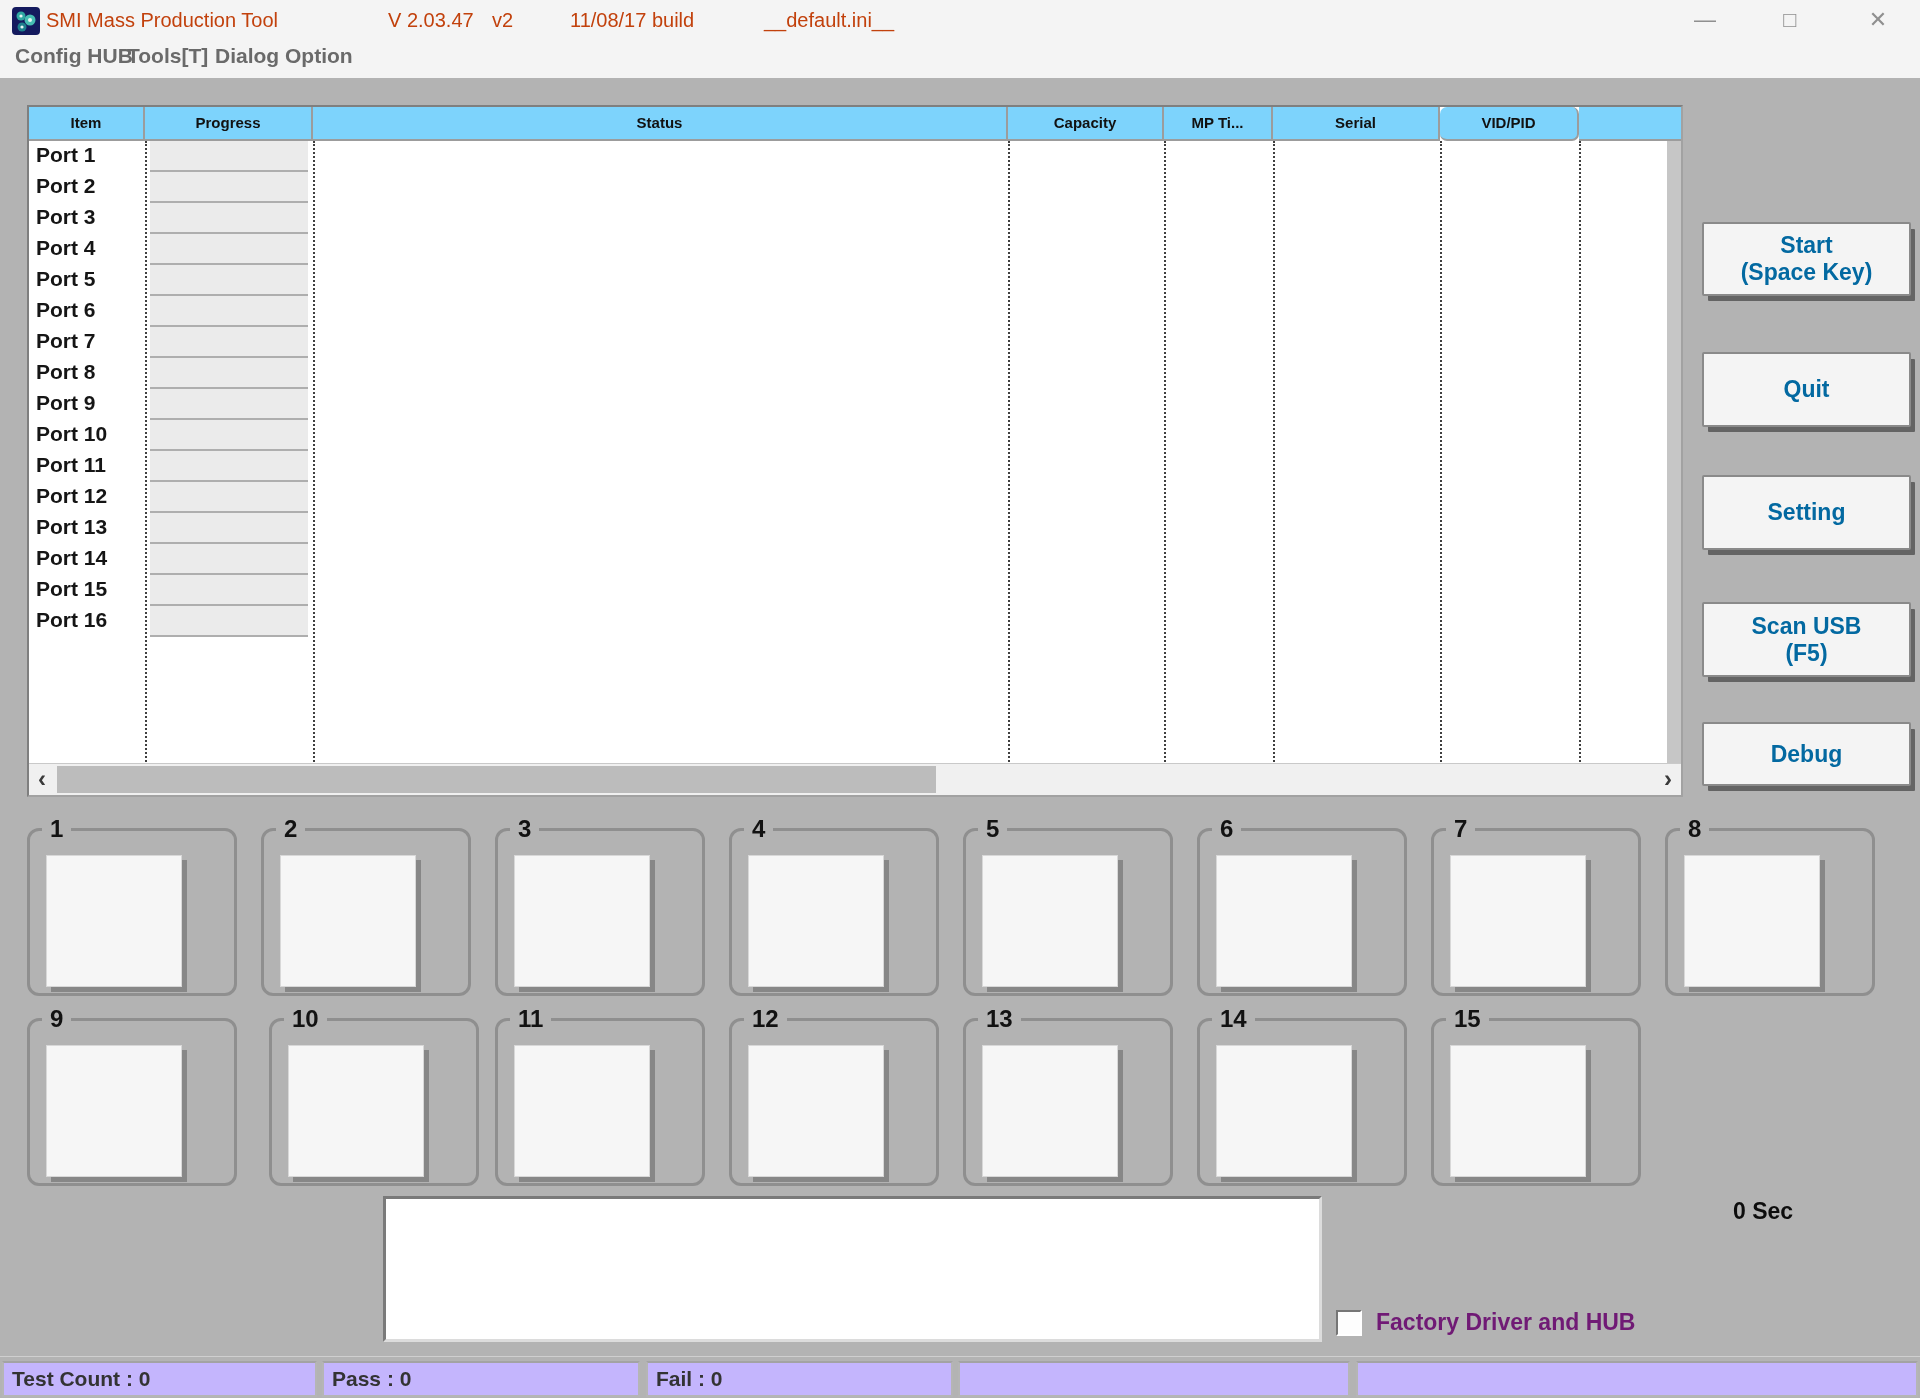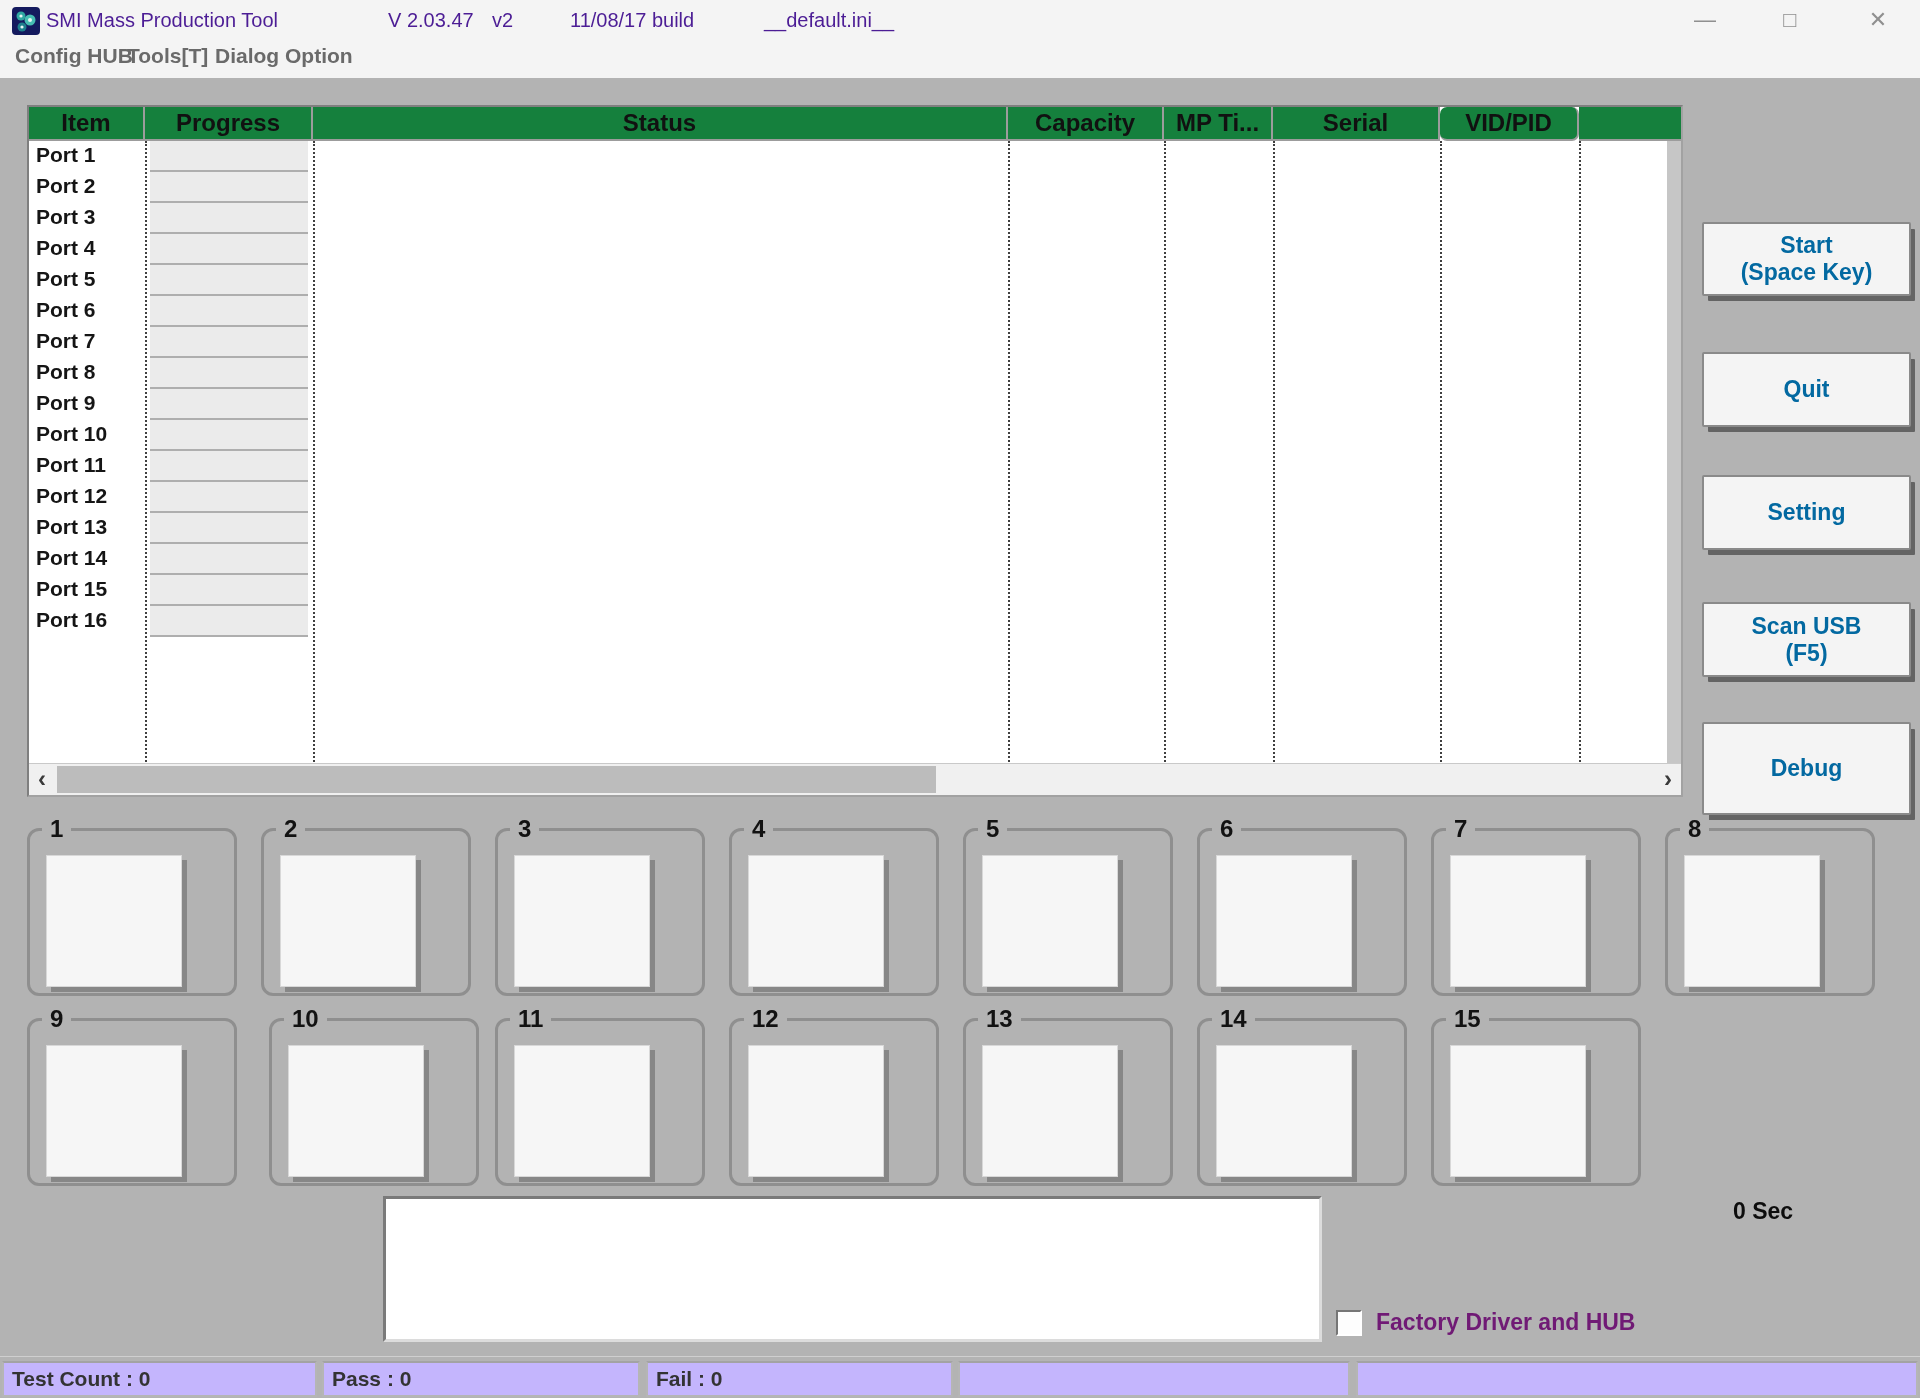--- a/index.html
+++ b/index.html
@@ -3,30 +3,30 @@
 <meta charset="utf-8">
 <style>
   * { margin:0; padding:0; box-sizing:border-box; }
   html,body { background:#8a8a8a; }
   body { font-family:"Liberation Sans", sans-serif; }
   .window { position:relative; width:1920px; height:1398px; background:#b3b3b3; overflow:hidden; }
   .abs { position:absolute; }
 
   
   .chrome { left:0; top:0; width:1920px; height:78px; background:#f4f4f4; }
-  .title-text { position:absolute; top:9px; font-size:20px; color:#4c1d95; white-space:pre; }
+  .title-text { position:absolute; top:9px; font-size:20px; color:#c2410c; white-space:pre; }
   .win-btn { position:absolute; top:2px; width:44px; height:36px; text-align:center; line-height:36px; font-size:22px; color:#8f8f8f; cursor:default; }
   .menu-item { position:absolute; top:44px; font-size:21px; font-weight:600; color:#6a6a6a; }
 
   
   .listview { left:27px; top:105px; width:1656px; height:692px; background:#ffffff;
               border:2px solid; border-color:#7f7f7f #a2a2a2 #a2a2a2 #7f7f7f; }
   .lv-header { position:absolute; left:0; top:0; width:1652px; height:34px; display:flex; }
-  .lv-h-cell { height:34px; background:#15803d; border-right:2px solid #9c9c9c; border-bottom:2px solid #9c9c9c;
-               font-size:24px; font-weight:700; color:#111; text-align:center; line-height:32px;
+  .lv-h-cell { height:34px; background:#7dd3fc; border-right:2px solid #9c9c9c; border-bottom:2px solid #9c9c9c;
+               font-size:15px; font-weight:700; color:#111; text-align:center; line-height:32px;
                overflow:hidden; white-space:nowrap; }
   .lv-rows { position:absolute; left:0; top:34px; width:1652px; }
   .lv-row { position:relative; height:31px; }
   .lv-item { position:absolute; left:7px; top:2px; font-size:21px; font-weight:700; color:#151515; }
   .lv-prog { position:absolute; left:121px; top:0; width:158px; height:31px; background:#ebebeb; border-bottom:2px solid #aeaeae; }
   .dotline { position:absolute; top:34px; height:624px; width:0; border-left:2px dotted #3f3f3f; }
   .vscroll { position:absolute; left:1638px; top:34px; width:14px; height:624px; background:#c6c6c6; }
   .hscroll { position:absolute; left:0; top:656px; width:1652px; height:32px; background:#f0f0f0; border-top:1px solid #c9c9c9; }
   .hs-arrow { position:absolute; top:0; width:26px; height:31px; text-align:center; line-height:29px; font-size:24px; font-weight:700; color:#3a3a3a; background:#f0f0f0; }
   .hs-thumb { position:absolute; left:28px; top:2px; width:879px; height:27px; background:#bcbcbc; }
@@ -191,21 +191,21 @@
   <div class="act-btn" style="top:475px;height:75px;">
     <span>Setting</span>
   </div>
   <div class="act-btn" style="top:352px;height:75px;">
     <span>Quit</span>
   </div>
   <div class="act-btn" style="top:602px;height:75px;">
     <span>Scan USB</span>
     <span>(F5)</span>
   </div>
-  <div class="act-btn" style="top:722px;height:93px;">
+  <div class="act-btn" style="top:722px;height:64px;">
     <span>Debug</span>
   </div>
 
   <div class="pgroup" style="left:27px;top:828px;">
       <span class="plegend">1</span>
       <span class="psquare"></span>
     </div>
   <div class="pgroup" style="left:261px;top:828px;">
       <span class="plegend">2</span>
       <span class="psquare"></span>

